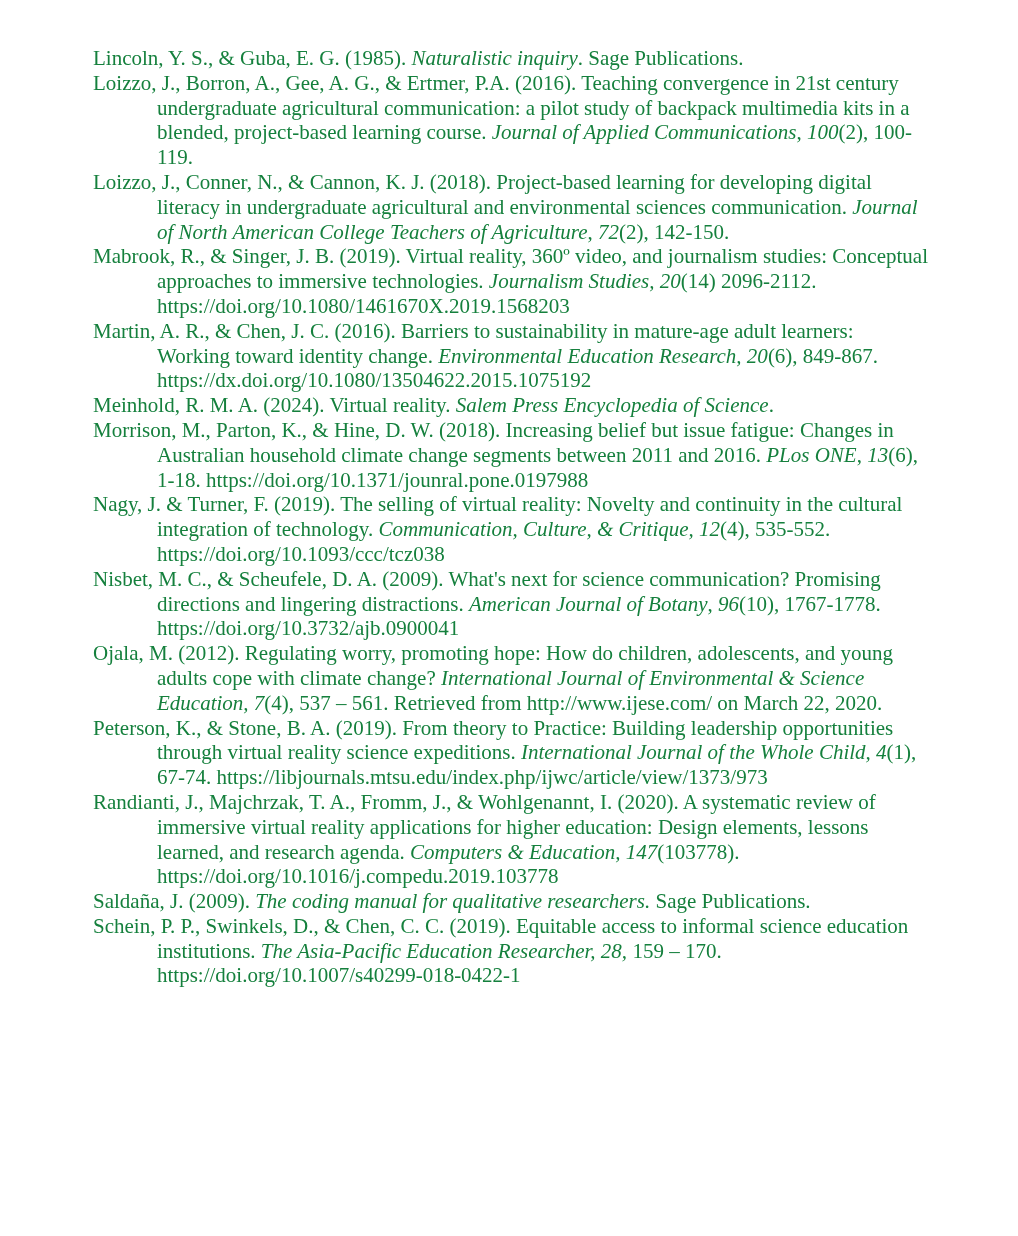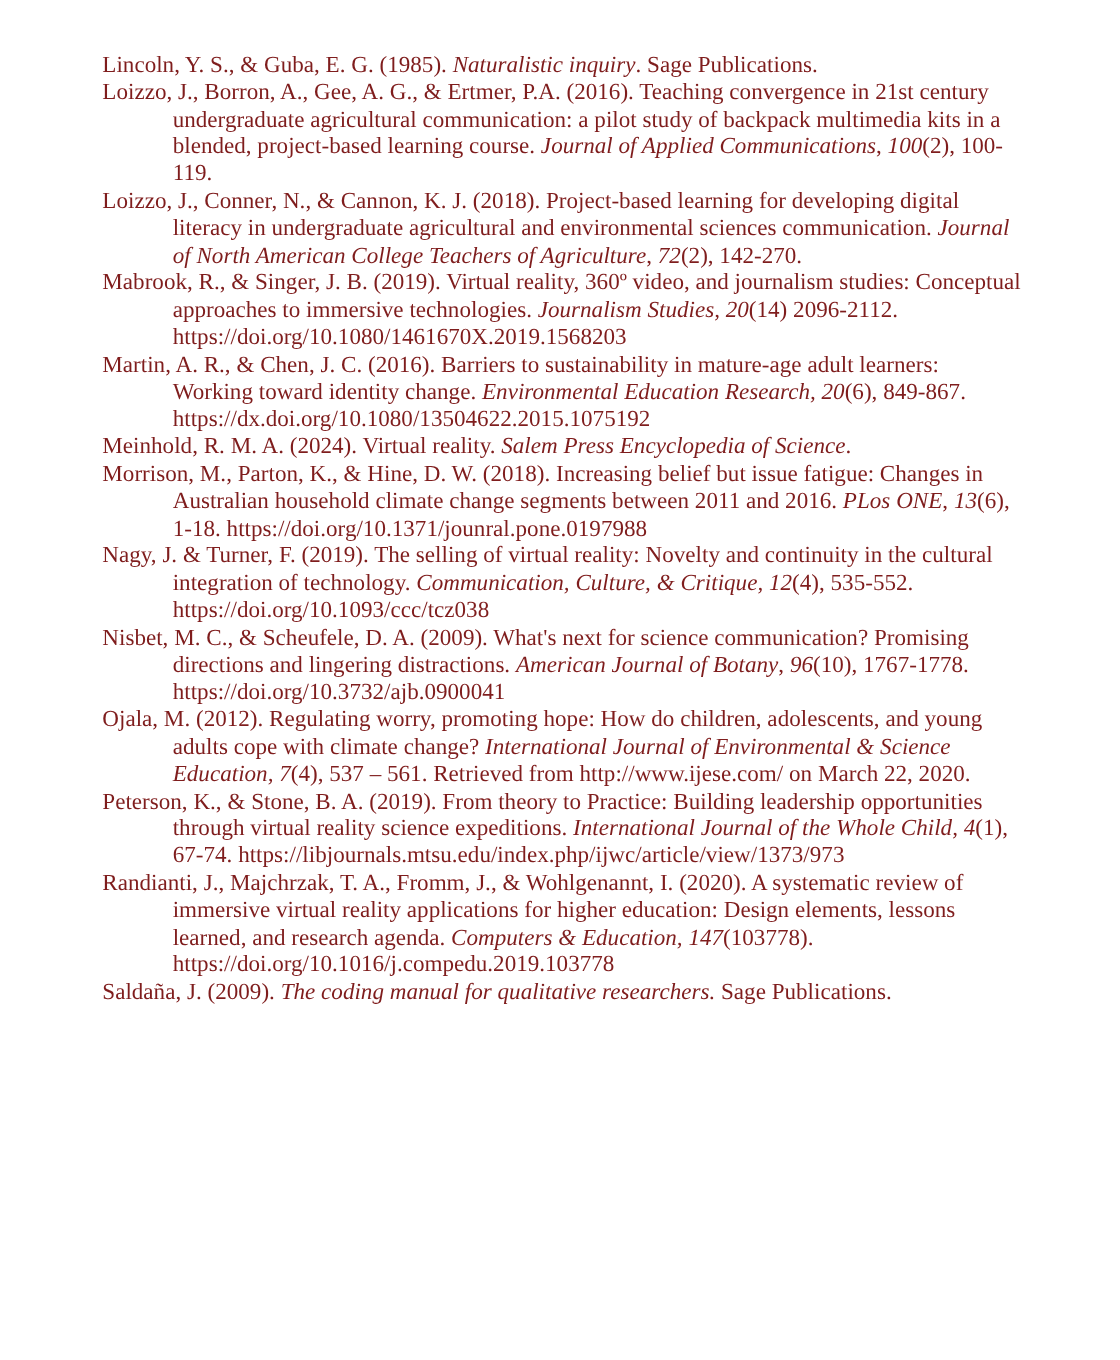--- a/index.html
+++ b/index.html
@@ -22,40 +22,41 @@
   .ref-list {
     width: 835px;
   }
   p.ref {
     margin: 0;
     padding-left: 64px;
     text-indent: -64px;
     font-family: "Liberation Serif", serif;
     font-size: 21px;
     line-height: 24.8px;
-    color: #7f1d1d;
+    color: #15803d;
     text-align: left;
     word-spacing: normal;
   }
   p.ref i {
     font-style: italic;
   }
 </style>
 </head>
 <body>
 
 <div class="page">
   <div class="ref-list">
       <p class="ref"><span>Lincoln, Y. S., &amp; Guba, E. G. (1985). </span><i>Naturalistic inquiry</i><span>. Sage Publications.</span></p>
       <p class="ref"><span>Loizzo, J., Borron, A., Gee, A. G., &amp; Ertmer, P.A. (2016). Teaching convergence in 21st century undergraduate agricultural communication: a pilot study of backpack multimedia kits in a blended, project-based learning course. </span><i>Journal of Applied Communications</i><span>, </span><i>100</i><span>(2), 100-119.</span></p>
-      <p class="ref"><span>Loizzo, J., Conner, N., &amp; Cannon, K. J. (2018). Project-based learning for developing digital literacy in undergraduate agricultural and environmental sciences communication. </span><i>Journal of North American College Teachers of Agriculture</i><span>, </span><i>72</i><span>(2), 142-270.</span></p>
+      <p class="ref"><span>Loizzo, J., Conner, N., &amp; Cannon, K. J. (2018). Project-based learning for developing digital literacy in undergraduate agricultural and environmental sciences communication. </span><i>Journal of North American College Teachers of Agriculture</i><span>, </span><i>72</i><span>(2), 142-150.</span></p>
       <p class="ref"><span>Mabrook, R., &amp; Singer, J. B. (2019). Virtual reality, 360º video, and journalism studies: Conceptual approaches to immersive technologies. </span><i>Journalism Studies, 20</i><span>(14) 2096-2112. https://doi.org/10.1080/1461670X.2019.1568203</span></p>
       <p class="ref"><span>Martin, A. R., &amp; Chen, J. C. (2016). Barriers to sustainability in mature-age adult learners: Working toward identity change. </span><i>Environmental Education Research, 20</i><span>(6), 849-867. https://dx.doi.org/10.1080/13504622.2015.1075192</span></p>
       <p class="ref"><span>Meinhold, R. M. A. (2024). Virtual reality. </span><i>Salem Press Encyclopedia of Science</i><span>.</span></p>
       <p class="ref"><span>Morrison, M., Parton, K., &amp; Hine, D. W. (2018). Increasing belief but issue fatigue: Changes in Australian household climate change segments between 2011 and 2016. </span><i>PLos ONE</i><span>, </span><i>13</i><span>(6), 1-18. https://doi.org/10.1371/jounral.pone.0197988</span></p>
       <p class="ref"><span>Nagy, J. &amp; Turner, F. (2019). The selling of virtual reality: Novelty and continuity in the cultural integration of technology. </span><i>Communication, Culture, &amp; Critique, 12</i><span>(4), 535-552. https://doi.org/10.1093/ccc/tcz038</span></p>
       <p class="ref"><span>Nisbet, M. C., &amp; Scheufele, D. A. (2009). What's next for science communication? Promising directions and lingering distractions. </span><i>American Journal of Botany</i><span>, </span><i>96</i><span>(10), 1767-1778. https://doi.org/10.3732/ajb.0900041</span></p>
       <p class="ref"><span>Ojala, M. (2012). Regulating worry, promoting hope: How do children, adolescents, and young adults cope with climate change? </span><i>International Journal of Environmental &amp; Science Education, 7</i><span>(4), 537 – 561. Retrieved from http://www.ijese.com/ on March 22, 2020.</span></p>
       <p class="ref"><span>Peterson, K., &amp; Stone, B. A. (2019). From theory to Practice: Building leadership opportunities through virtual reality science expeditions. </span><i>International Journal of the Whole Child, 4</i><span>(1), 67-74. https://libjournals.mtsu.edu/index.php/ijwc/article/view/1373/973</span></p>
       <p class="ref"><span>Randianti, J., Majchrzak, T. A., Fromm, J., &amp; Wohlgenannt, I. (2020). A systematic review of immersive virtual reality applications for higher education: Design elements, lessons learned, and research agenda. </span><i>Computers &amp; Education, 147</i><span>(103778). https://doi.org/10.1016/j.compedu.2019.103778</span></p>
       <p class="ref"><span>Saldaña, J. (2009). </span><i>The coding manual for qualitative researchers.</i><span> Sage Publications.</span></p>
+      <p class="ref"><span>Schein, P. P., Swinkels, D., &amp; Chen, C. C. (2019). Equitable access to informal science education institutions. </span><i>The Asia-Pacific Education Researcher, 28,</i><span> 159 – 170. https://doi.org/10.1007/s40299-018-0422-1</span></p>
     </div>
 </div>
 
 </body></html>

